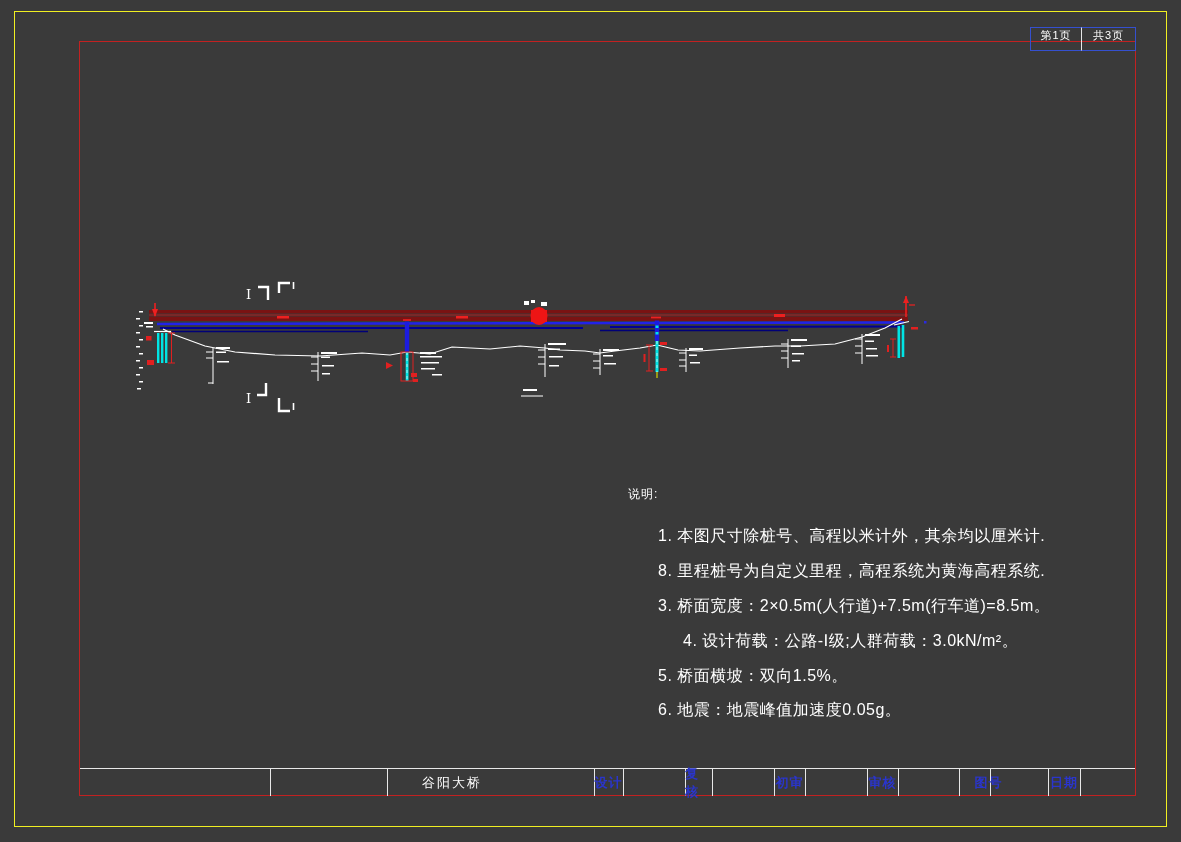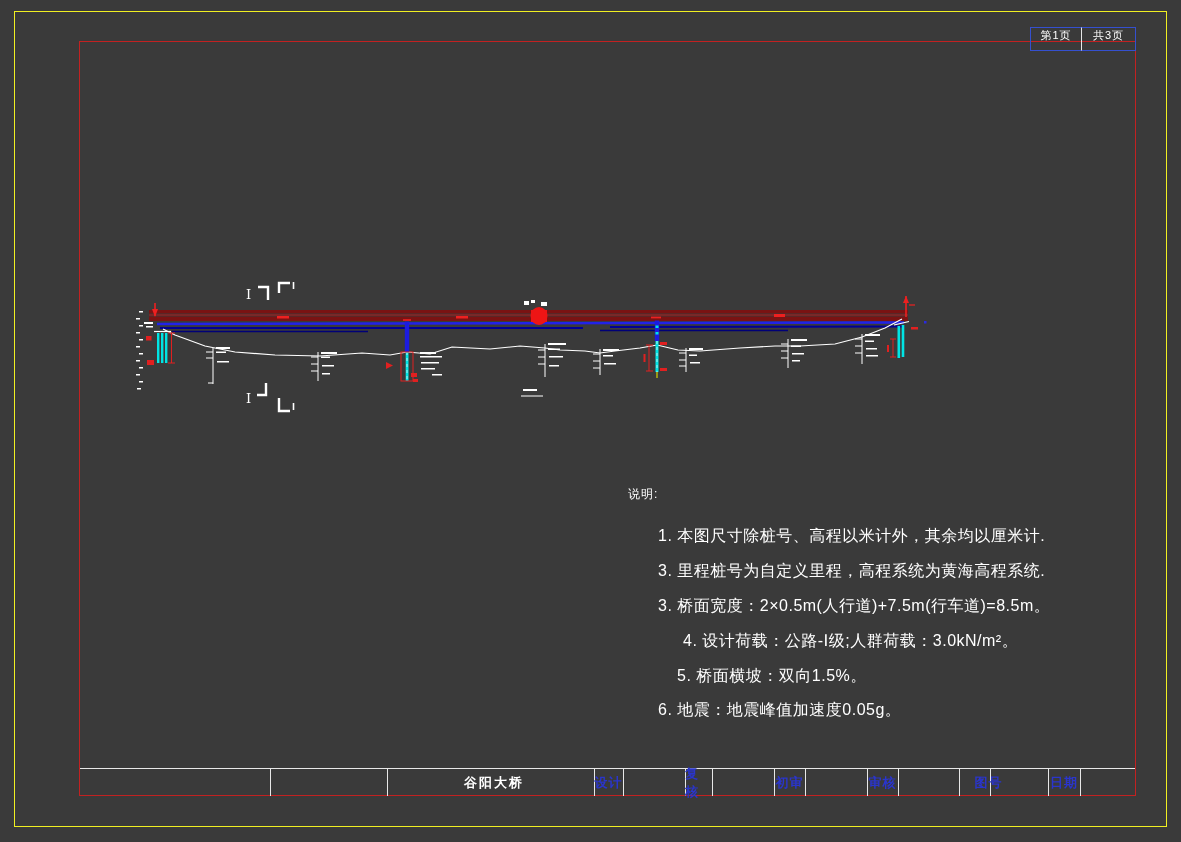--- a/index.html
+++ b/index.html
@@ -15,29 +15,29 @@
   .page-box{position:absolute;top:27px;height:22px;border:1px solid #3550cf;
     display:flex;align-items:flex-start;justify-content:center;
     color:#fff;font-size:11px;letter-spacing:1px;white-space:nowrap;}
   .page-box.current{left:1030px;width:50px;}
   .page-box.total{left:1081px;width:53px;border-left:1px solid #e8e8e8;}
   
   .notes{position:absolute;left:628px;top:486px;width:430px;}
   .notes-heading{font-size:12px;letter-spacing:1px;}
   .note-item{position:absolute;left:30px;font-size:16px;letter-spacing:0.5px;white-space:nowrap;}
   .note-0{top:40px;} .note-1{top:75px;} .note-2{top:110px;}
-  .note-3{top:145px;margin-left:25px;} .note-4{top:180px;margin-left:19px;} .note-5{top:214px;}
+  .note-3{top:145px;margin-left:25px;} .note-4{top:180px;} .note-5{top:214px;}
   
   .title-block{position:absolute;left:80px;top:768px;width:1055px;height:27px;
     border-top:1px solid #e8e8e8;}
   .tb-div{position:absolute;top:0;width:1px;height:27px;background:#e8e8e8;}
   .tb-label{position:absolute;top:0;height:27px;display:flex;align-items:center;
     justify-content:center;color:#2a35cc;font-size:13px;font-weight:bold;letter-spacing:1px;}
   .tb-title{position:absolute;top:0;height:27px;display:flex;align-items:center;
-    justify-content:center;color:#fff;font-size:13px;font-weight:bold;letter-spacing:2px;padding-left:42px;}
+    justify-content:center;color:#fff;font-size:13px;font-weight:normal;letter-spacing:2px;}
   svg.drawing{position:absolute;left:0;top:0;}
   .svg-i{font-family:"DejaVu Serif",serif;font-size:13px;fill:#fff;}
 </style>
 </head>
 <body>
 
 <div class="canvas">
 
   <div class="yellow-frame"></div>
   <div class="red-frame"></div>
@@ -246,21 +246,21 @@
       <text x="246" y="403" class="svg-i" stroke="none">I</text>
       <polyline points="257,395 266,395 266,383"></polyline>
       <polyline points="279,398 279,411 290,411"></polyline>
       <line x1="293.5" y1="403" x2="293.5" y2="410" stroke-width="1.6"></line>
     </g>
   </svg>
 
   <div class="notes">
     <div class="notes-heading">说明:</div>
     <div class="note-item note-0">1. 本图尺寸除桩号、高程以米计外，其余均以厘米计.</div>
-    <div class="note-item note-1">3. 里程桩号为自定义里程，高程系统为黄海高程系统.</div>
+    <div class="note-item note-1">8. 里程桩号为自定义里程，高程系统为黄海高程系统.</div>
     <div class="note-item note-2">3. 桥面宽度：2×0.5m(人行道)+7.5m(行车道)=8.5m。</div>
     <div class="note-item note-3">4. 设计荷载：公路-Ⅰ级;人群荷载：3.0kN/m²。</div>
     <div class="note-item note-4">5. 桥面横坡：双向1.5%。</div>
     <div class="note-item note-5">6. 地震：地震峰值加速度0.05g。</div>
   </div>
 
   <div class="title-block">
     <div class="tb-div" style="left:190px"></div>
     <div class="tb-div" style="left:307px"></div>
     <div class="tb-div" style="left:514px"></div>

